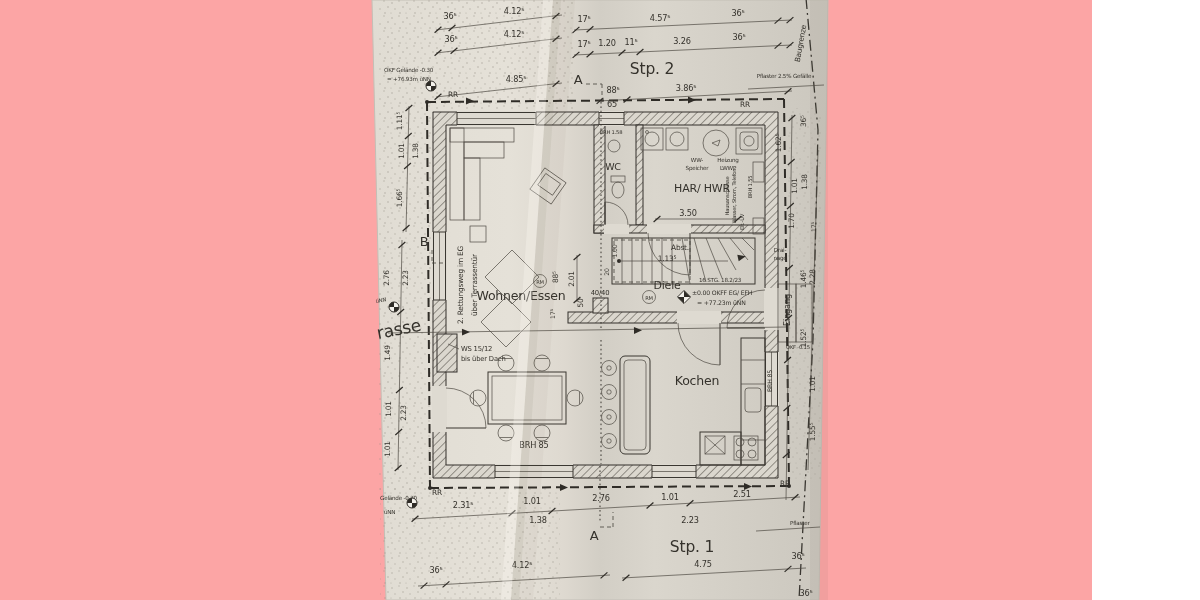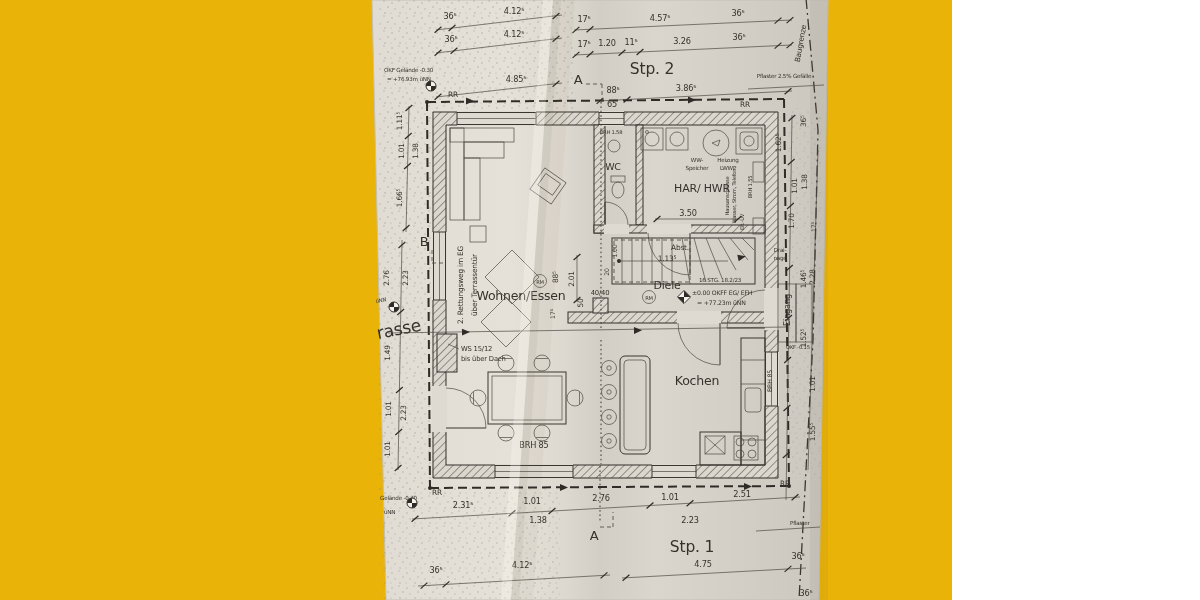--- a/index.html
+++ b/index.html
@@ -1,16 +1,16 @@
 <!DOCTYPE html>
 <html><head>
 <meta charset="utf-8">
 <style>
   html,body{margin:0;padding:0;background:#ffffff;}
-  .stage{position:relative;width:952px;height:600px;background:#eab308;overflow:hidden;}
+  .stage{position:relative;width:1092px;height:600px;background:#fca5a5;overflow:hidden;}
   svg{display:block;}
   text{font-family:"DejaVu Sans",sans-serif;fill:#35322c;letter-spacing:-0.2px;}
   .t5{font-size:5.2px}.t55{font-size:5.6px}.t6{font-size:6.2px}.t65{font-size:6.8px}
   .t7{font-size:7.4px}.t8{font-size:8.2px}.t9{font-size:9.5px}.t11{font-size:11px}
   .t12{font-size:12.5px}.t13{font-size:13px}.t15{font-size:15.5px}.t17{font-size:17px}
   .mid{text-anchor:middle}
   .ln{stroke:#3a3731;stroke-width:1;fill:none}
   .lt{stroke:#4d4942;stroke-width:.7;fill:none}
   .dsh{stroke:#2f2c27;stroke-width:2;stroke-dasharray:9 5;fill:none}
   .dd{stroke:#3a3731;stroke-width:1.3;stroke-dasharray:11 4 2 4;fill:none}

